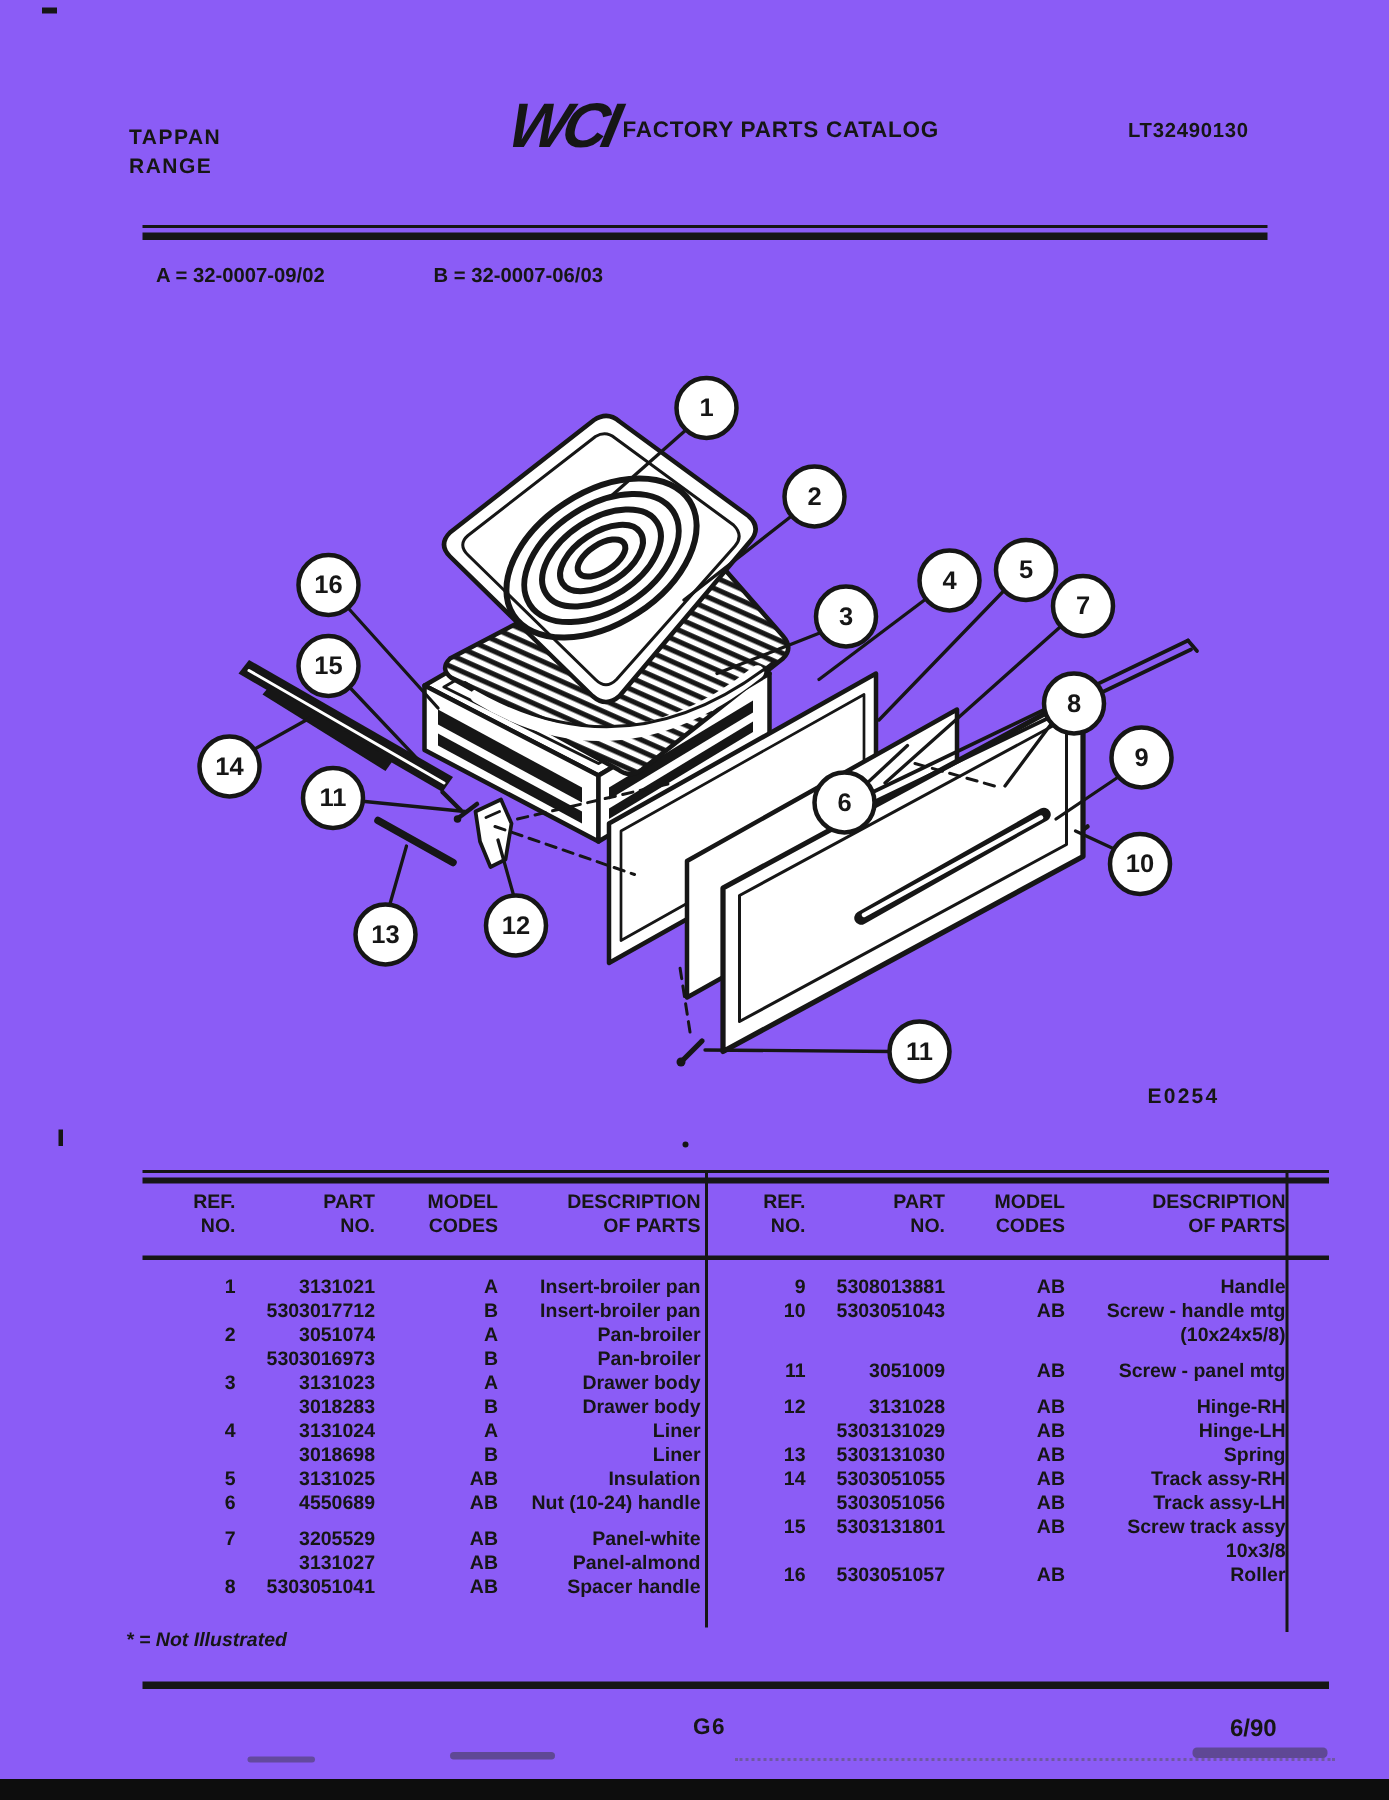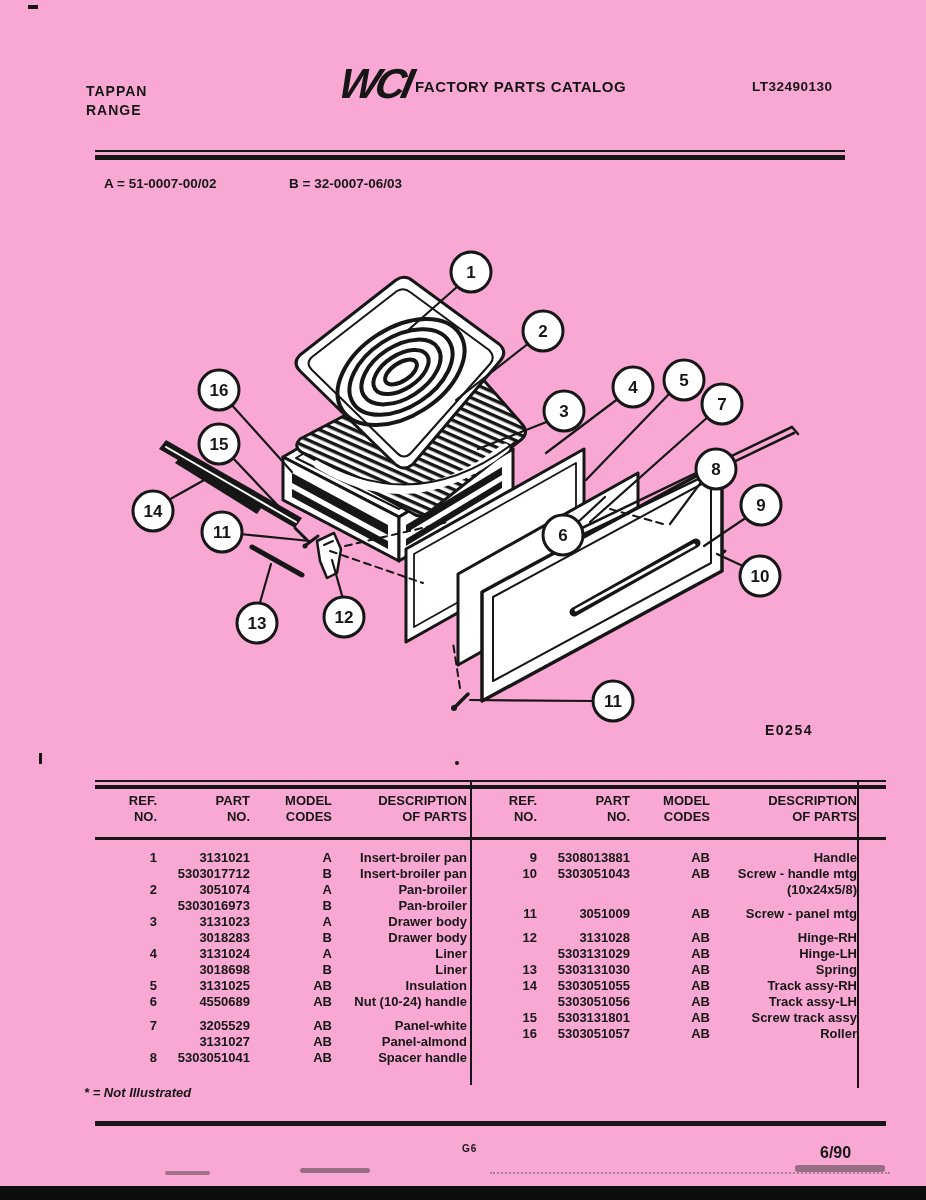--- a/index.html
+++ b/index.html
@@ -1,17 +1,17 @@
 <!DOCTYPE html>
 <html><head>
 <meta charset="utf-8">
 <style>
   html,body{margin:0;padding:0;background:#e8e8e8;}
   .page{
-    position:relative;width:926px;height:1200px;background:#f9a8d4;
+    position:relative;width:926px;height:1200px;background:#8b5cf6;
     color:#161616;font-family:"Liberation Sans",sans-serif;font-weight:700;
     overflow:hidden;margin:0 auto;
   }
   .abs{position:absolute;}
   
   .brand{left:86px;top:82px;font-size:14px;letter-spacing:1px;line-height:19px;}
   .logo{
     left:340px;top:60px;font-size:42px;font-style:italic;font-weight:900;
     letter-spacing:-4px;transform:skewX(-12deg);
   }
@@ -47,21 +47,21 @@
   .thr,.trow{display:flex;height:16px;line-height:16px;white-space:nowrap;}
   .trow.gap{margin-top:8px;}
   .lh .c-ref{width:62px;padding-left:23px;box-sizing:border-box;}
   .rh .c-ref{width:52px;padding-left:12px;box-sizing:border-box;}
   .c-part{width:93px;}
   .lh .c-code{width:82px;}
   .rh .c-code{width:80px;}
   .c-desc{flex:1;}
   
   .foot-note{left:84px;top:1085px;font-size:13px;font-style:italic;}
-  .foot-page{left:462px;top:1143px;font-size:10px;letter-spacing:1px;}
+  .foot-page{left:462px;top:1143px;font-size:15px;letter-spacing:1px;}
   .foot-date{left:820px;top:1144px;font-size:16px;}
   .scan-band{left:0;top:1186px;width:926px;height:14px;background:#0d0d0d;}
   
   .noise{position:absolute;background:#161616;}
   .smudge{position:absolute;background:#333;border-radius:3px;}
   .dotline{position:absolute;border-top:2px dotted #555;opacity:.5;}
 </style>
 </head>
 <body>
 
@@ -69,21 +69,21 @@
 
   <div class="abs brand">
     <div>TAPPAN</div>
     <div>RANGE</div>
   </div>
   <div class="abs logo">WCI</div>
   <div class="abs cat-title">FACTORY PARTS CATALOG</div>
   <div class="abs doc-num">LT32490130</div>
   <div class="abs hr1"></div>
   <div class="abs hr2"></div>
-  <div class="abs model-a">A = 51-0007-00/02</div>
+  <div class="abs model-a">A = 32-0007-09/02</div>
   <div class="abs model-b">B = 32-0007-06/03</div>
 
   <svg id="diagram-svg" class="abs" viewBox="0 0 926 1200">
     <defs>
       <pattern id="hatch" width="7" height="7" patternUnits="userSpaceOnUse" patternTransform="rotate(24)">
         <rect width="7" height="7" fill="#ffffff"></rect>
         <rect y="2" width="7" height="3.4" fill="#161616"></rect>
       </pattern>
     </defs>
     <g stroke="#161616" fill="none" stroke-linecap="round" stroke-linejoin="round">
@@ -384,20 +384,26 @@
           <span class="c-code">AB</span>
           <span class="c-desc">Track assy-LH</span>
         </div>
         <div class="trow">
           <span class="c-ref">15</span>
           <span class="c-part">5303131801</span>
           <span class="c-code">AB</span>
           <span class="c-desc">Screw track assy</span>
         </div>
         <div class="trow">
+          <span class="c-ref"></span>
+          <span class="c-part"></span>
+          <span class="c-code"></span>
+          <span class="c-desc">10x3/8</span>
+        </div>
+        <div class="trow">
           <span class="c-ref">16</span>
           <span class="c-part">5303051057</span>
           <span class="c-code">AB</span>
           <span class="c-desc">Roller</span>
         </div>
       </div>
 
     <div class="vline v-div"></div>
     <div class="vline v-right"></div>
     <div class="rule r-bot"></div>

